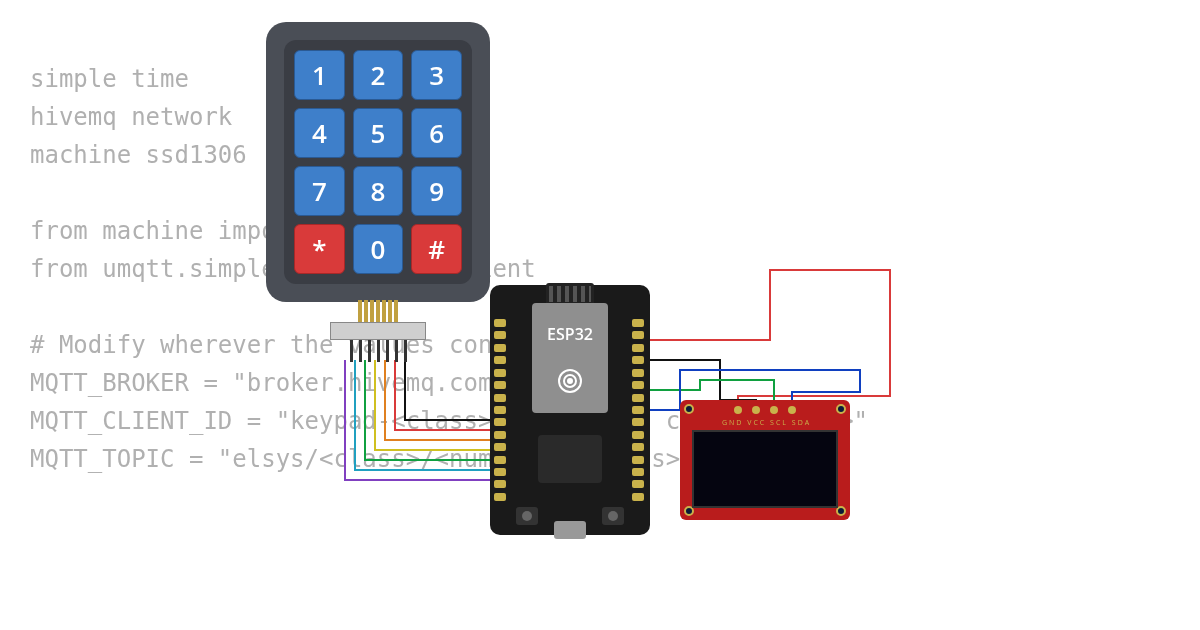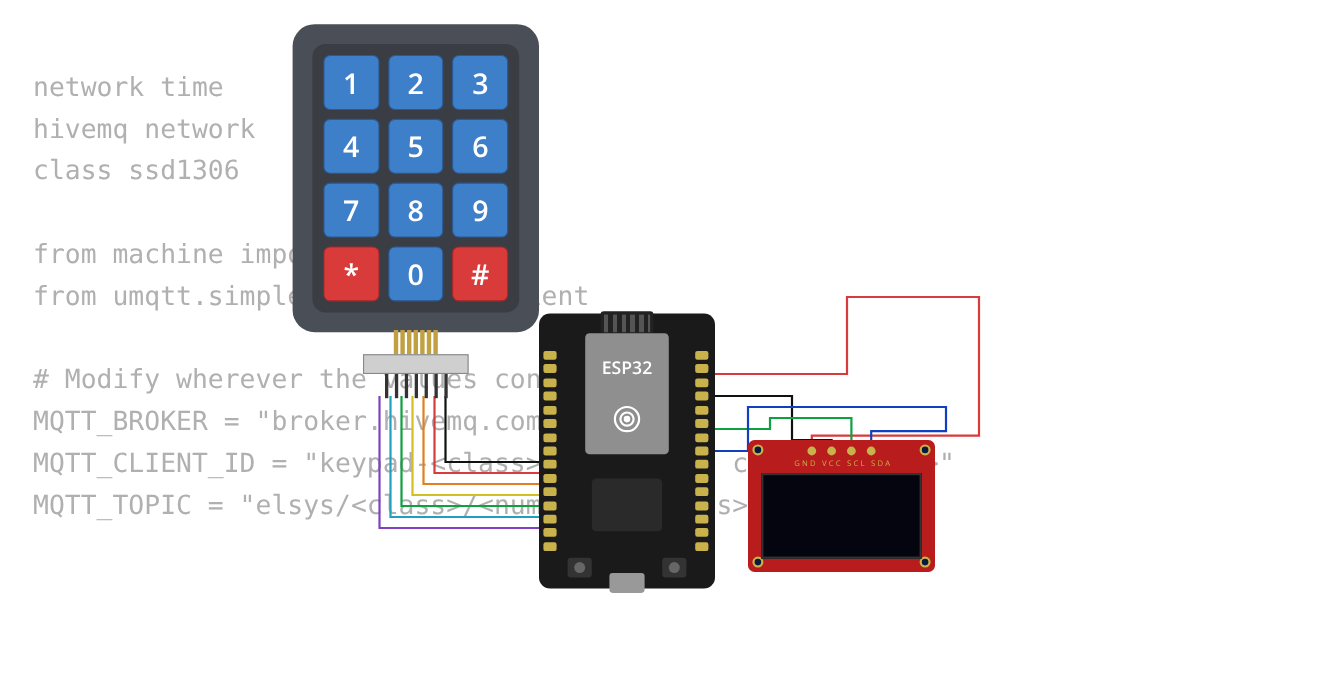--- a/index.html
+++ b/index.html
@@ -206,23 +206,23 @@
   .oled-screen {
     position: absolute;
     left: 12px; top: 30px; right: 12px; bottom: 12px;
     background: #050510;
     border: 2px solid #333;
   }
 </style>
 </head>
 <body>
 
-<pre class="code"><span>network time</span>
+<pre class="code"><span>simple time</span>
 <span>hivemq network</span>
-<span>class ssd1306</span>
+<span>machine ssd1306</span>
 <span></span>
 <span>from machine import Pin</span>
 <span>from umqtt.simple import MQTTClient</span>
 <span></span>
 <span># Modify wherever the values contain &lt; &gt;</span>
 <span>MQTT_BROKER = "broker.hivemq.com"</span>
 <span>MQTT_CLIENT_ID = "keypad-&lt;class&gt;-&lt;number in class&gt;-&lt;name&gt;"</span>
 <span>MQTT_TOPIC = "elsys/&lt;class&gt;/&lt;number in class&gt;/&lt;name&gt;"</span></pre>
 
 <svg class="wires">

